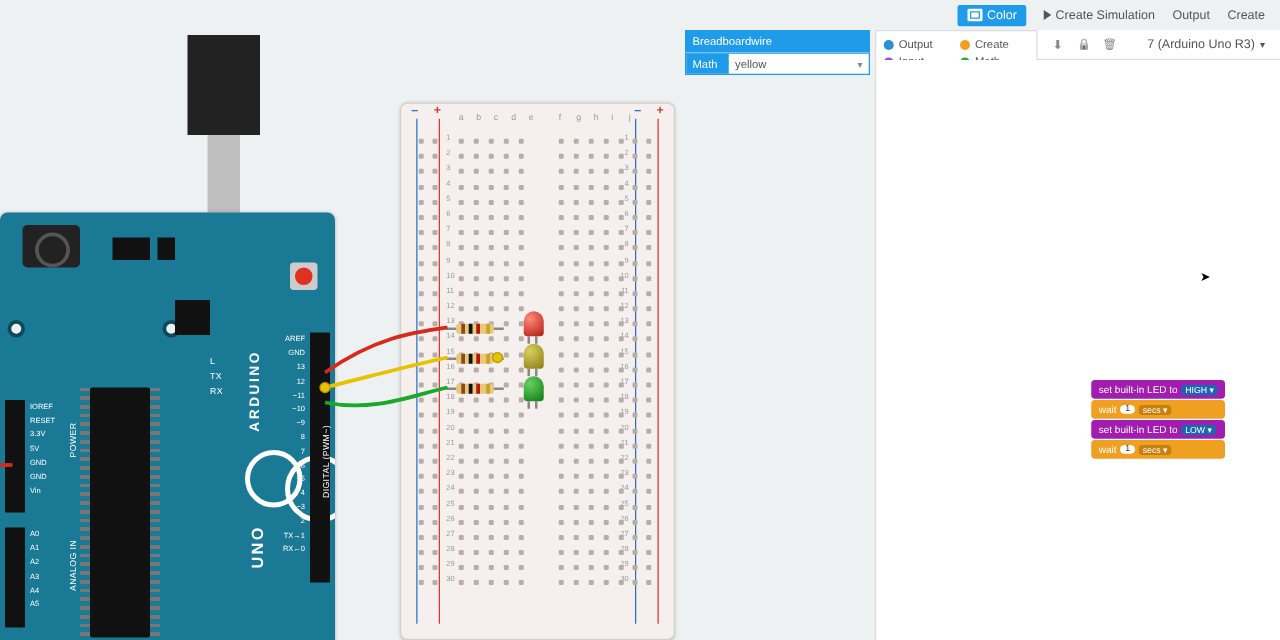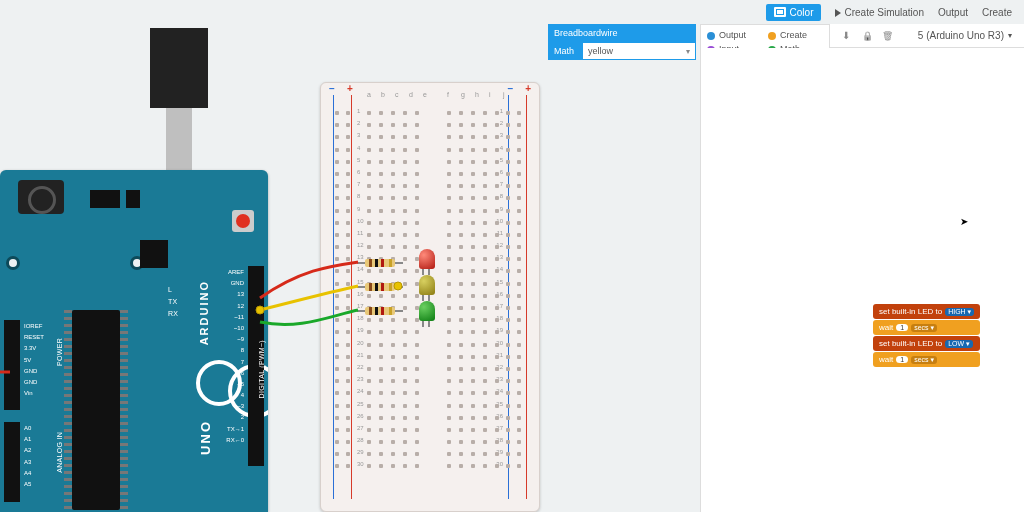--- a/index.html
+++ b/index.html
@@ -38,21 +38,21 @@
   .pal-grid { display:grid; grid-template-columns:1fr 1fr; gap:2px 6px; }
   .pal-item { display:flex; align-items:flex-end; gap:4px; color:#555; padding:1px 0;}
   .pal-item.sel { background:#e6eef5; border-radius:2px; padding:1px 2px;}
   .dot { width:8px; height:8px; border-radius:50%; display:inline-block; }
   .create-var { margin-top:6px; text-align:center; border:1px solid #ccc; padding:3px 0; color:#666; background:#fafafa;}
 
   
   .codearea { position:absolute; top:48px; left:700px; right:0; bottom:0; background:#fff; border-left:1px solid #ddd; }
   .blockstack { position:absolute; top:256px; left:172px; font-size:8px; }
   .cblock { color:#fff; border-radius:3px; padding:3px 6px; margin-bottom:1px; display:flex; align-items:center; gap:3px; white-space:nowrap;}
-  .b-blue { background:#c2410c; }
+  .b-blue { background:#a21caf; }
   .b-orange { background:#f0a020; }
   .pill { background:#fff; color:#333; border-radius:6px; padding:0 4px; font-size:7px; }
   .dpill { background:#1868b0; border-radius:3px; padding:0 3px; font-size:7px; }
   .opill { background:#c77f10; border-radius:3px; padding:0 3px; font-size:7px; }
 
   
   .canvas { position:absolute; top:0; left:0; width:700px; height:512px; }
 
   
   .arduino { position:absolute; top:170px; left:0; width:268px; height:342px; background:#1a7a96; border-radius:6px 6px 0 0; overflow:hidden; box-shadow:0 1px 3px rgba(0,0,0,.3);}
@@ -128,21 +128,21 @@
   <div class="blocks-sel">
     <span>Blocks</span>
     <span class="caret">▾</span>
   </div>
   <div class="sec-icons">
     <span class="dl-ico"></span>
     <span class="lock-ico"></span>
     <span class="trash-ico"></span>
   </div>
   <div class="device-sel">
-    <span>5 (Arduino Uno R3)</span>
+    <span>7 (Arduino Uno R3)</span>
     <span class="caret">▾</span>
   </div>
 </div>
 
 <div class="inspector">
   <div class="insp-title">Breadboardwire</div>
   <div class="insp-row">
     <div class="lbl">Math</div>
     <div class="val">
       <span>yellow</span>

